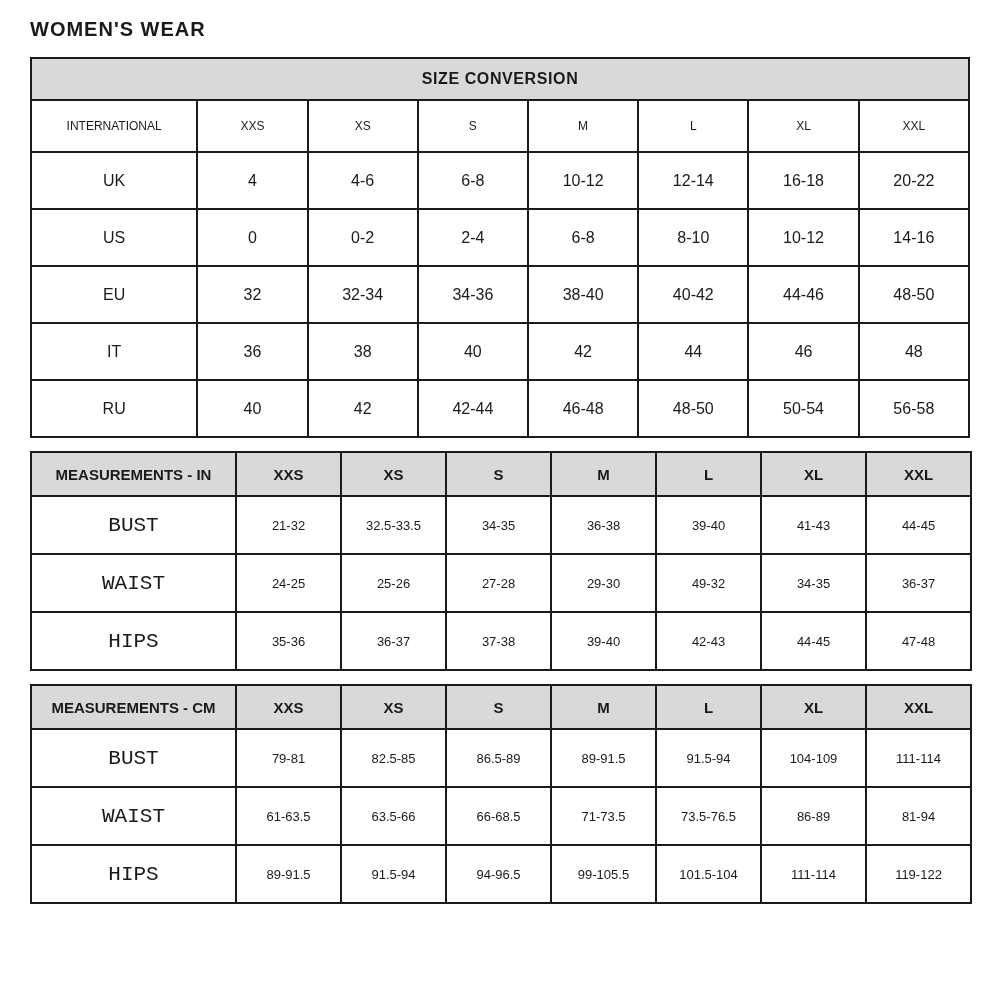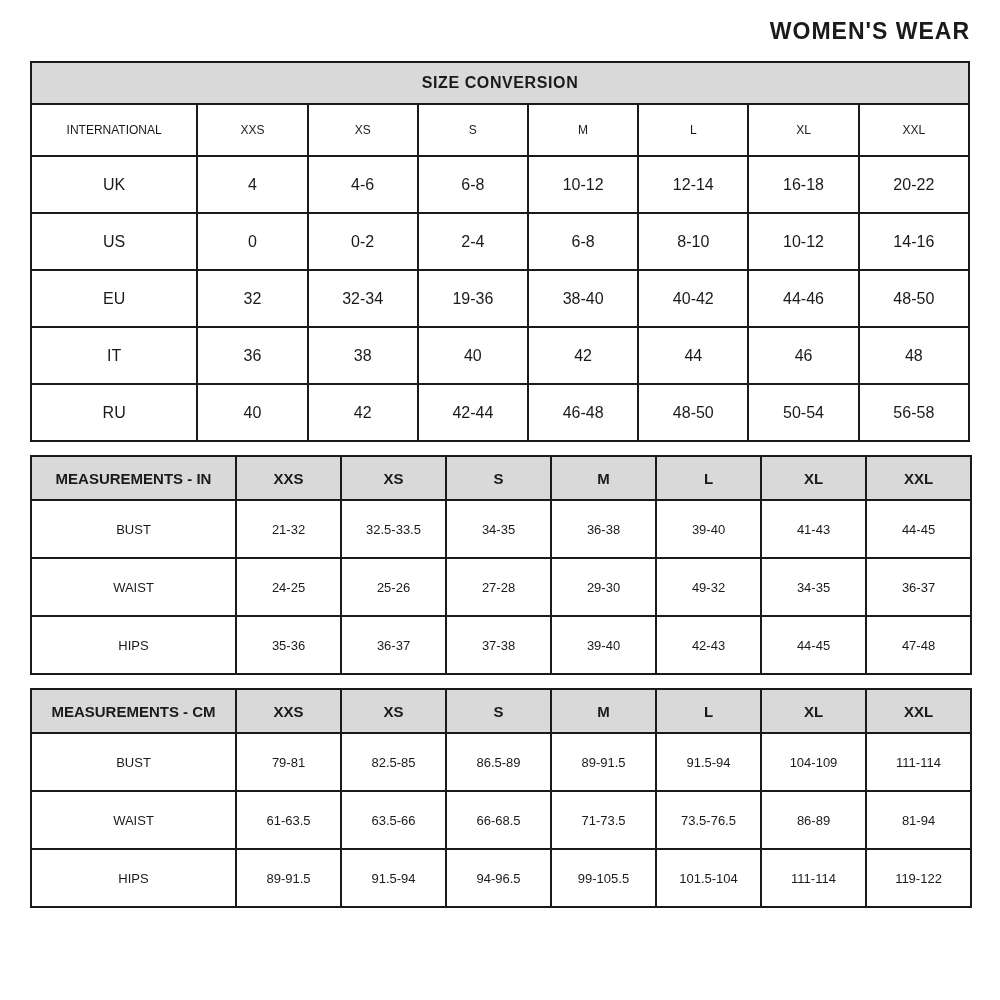--- a/index.html
+++ b/index.html
@@ -4,22 +4,22 @@
 <style>
   html,body{margin:0;padding:0;background:#ffffff;}
   body{
     width:1000px;height:1000px;
     font-family:"Liberation Sans", sans-serif;
     color:#1a1a1a;
     -webkit-font-smoothing:antialiased;
   }
   .page{width:940px;margin:0 auto;padding-top:12px;}
   .title{
-    text-align:right;
-    font-size:23px;
+    text-align:left;
+    font-size:20px;
     font-weight:bold;
     letter-spacing:1px;
     margin:6px 0 16px 0;
   }
   table{
     border-collapse:collapse;
     table-layout:fixed;
     width:940px;
     margin-bottom:13px;
   }
@@ -45,21 +45,21 @@
   .c1b{width:110px;}
   
   .t2 td,.t3 td{height:56px;font-size:13px;}
   .t2 .hdr td,.t3 .hdr td{
     background:#d9d9d9;
     font-weight:bold;
     font-size:15px;
     height:42px;
     margin-left:36px;
   }
-  .t2 .rowlabel,.t3 .rowlabel{font-size:13px;}
+  .t2 .rowlabel,.t3 .rowlabel{font-size:21px;font-family:Liberation Mono, monospace;}
   .c2a{width:205px;}
   .c2b{width:105px;}
 </style>
 </head>
 <body>
 
 <div class="page">
 
   <div class="title">WOMEN'S WEAR</div>
 
@@ -105,21 +105,21 @@
         <td>2-4</td>
         <td>6-8</td>
         <td>8-10</td>
         <td>10-12</td>
         <td>14-16</td>
       </tr>
       <tr>
         <td class="rowlabel">EU</td>
         <td>32</td>
         <td>32-34</td>
-        <td>19-36</td>
+        <td>34-36</td>
         <td>38-40</td>
         <td>40-42</td>
         <td>44-46</td>
         <td>48-50</td>
       </tr>
       <tr>
         <td class="rowlabel">IT</td>
         <td>36</td>
         <td>38</td>
         <td>40</td>

